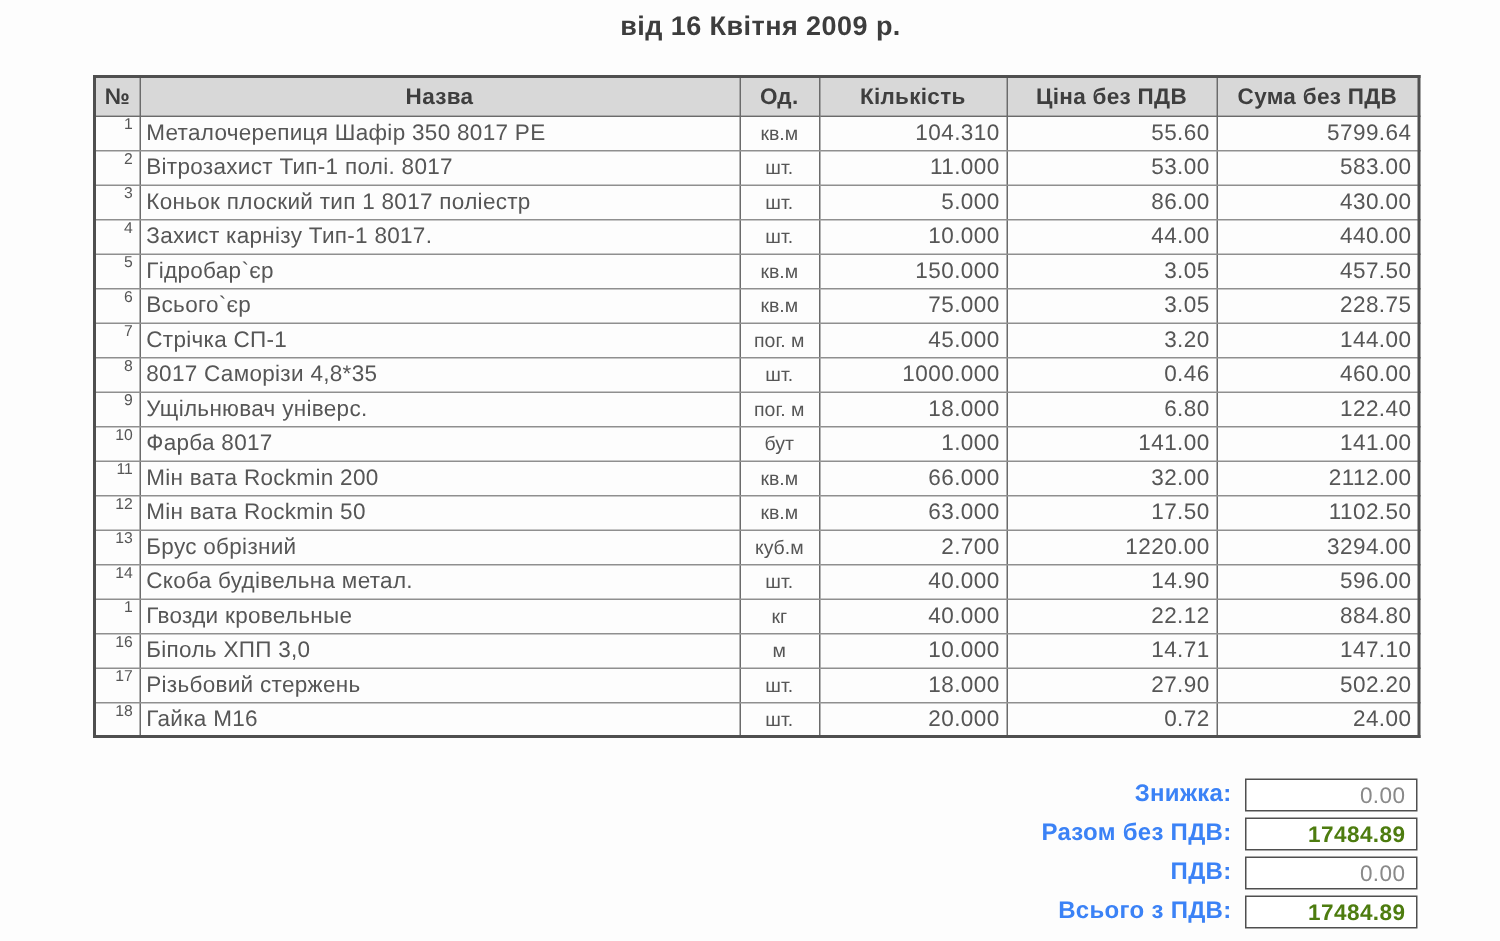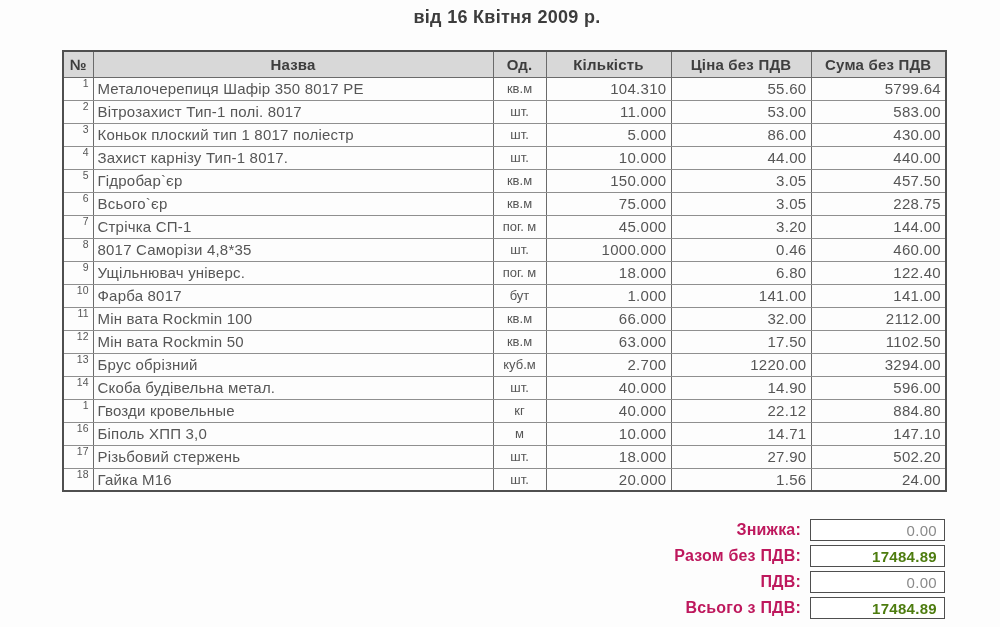--- a/index.html
+++ b/index.html
@@ -82,26 +82,26 @@
     position:absolute;left:62px;top:519px;width:883px;
   }
   .summary-row{
     display:flex;
     justify-content:flex-end;
     align-items:center;
     margin-bottom:4px;
     height:22px;
   }
   .summary-label{
-    font-size:16px;font-weight:bold;color:#be185d;
+    font-size:16px;font-weight:bold;color:#3b82f6;
     margin-right:9px;
     letter-spacing:.2px;
   }
   .summary-box{
-    width:135px;height:22px;
+    width:115px;height:22px;
     border:1px solid var(--outer-border);
     display:flex;align-items:center;justify-content:flex-end;
     padding-right:7px;
     background:#fff;
     padding-left:29px;
   }
   .summary-value{font-size:15px;color:var(--muted-text);letter-spacing:.3px;}
   .summary-value.em{font-weight:bold;color:#4d7c0f;}
 </style>
 </head>
@@ -204,21 +204,21 @@
       <tr class="item-row">
     <td class="cell-num">10</td>
     <td class="cell-name">Фарба 8017</td>
     <td class="cell-unit">бут</td>
     <td class="cell-qty">1.000</td>
     <td class="cell-price">141.00</td>
     <td class="cell-sum">141.00</td>
   </tr>
       <tr class="item-row">
     <td class="cell-num">11</td>
-    <td class="cell-name">Мін вата Rockmin 100</td>
+    <td class="cell-name">Мін вата Rockmin 200</td>
     <td class="cell-unit">кв.м</td>
     <td class="cell-qty">66.000</td>
     <td class="cell-price">32.00</td>
     <td class="cell-sum">2112.00</td>
   </tr>
       <tr class="item-row">
     <td class="cell-num">12</td>
     <td class="cell-name">Мін вата Rockmin 50</td>
     <td class="cell-unit">кв.м</td>
     <td class="cell-qty">63.000</td>
@@ -263,21 +263,21 @@
     <td class="cell-unit">шт.</td>
     <td class="cell-qty">18.000</td>
     <td class="cell-price">27.90</td>
     <td class="cell-sum">502.20</td>
   </tr>
       <tr class="item-row">
     <td class="cell-num">18</td>
     <td class="cell-name">Гайка М16</td>
     <td class="cell-unit">шт.</td>
     <td class="cell-qty">20.000</td>
-    <td class="cell-price">1.56</td>
+    <td class="cell-price">0.72</td>
     <td class="cell-sum">24.00</td>
   </tr>
     </tbody>
 </table>
 
 <div class="summary">
     <div class="summary-row">
     <div class="summary-label">Знижка:</div>
     <div class="summary-box">
       <span class="summary-value">0.00</span>

